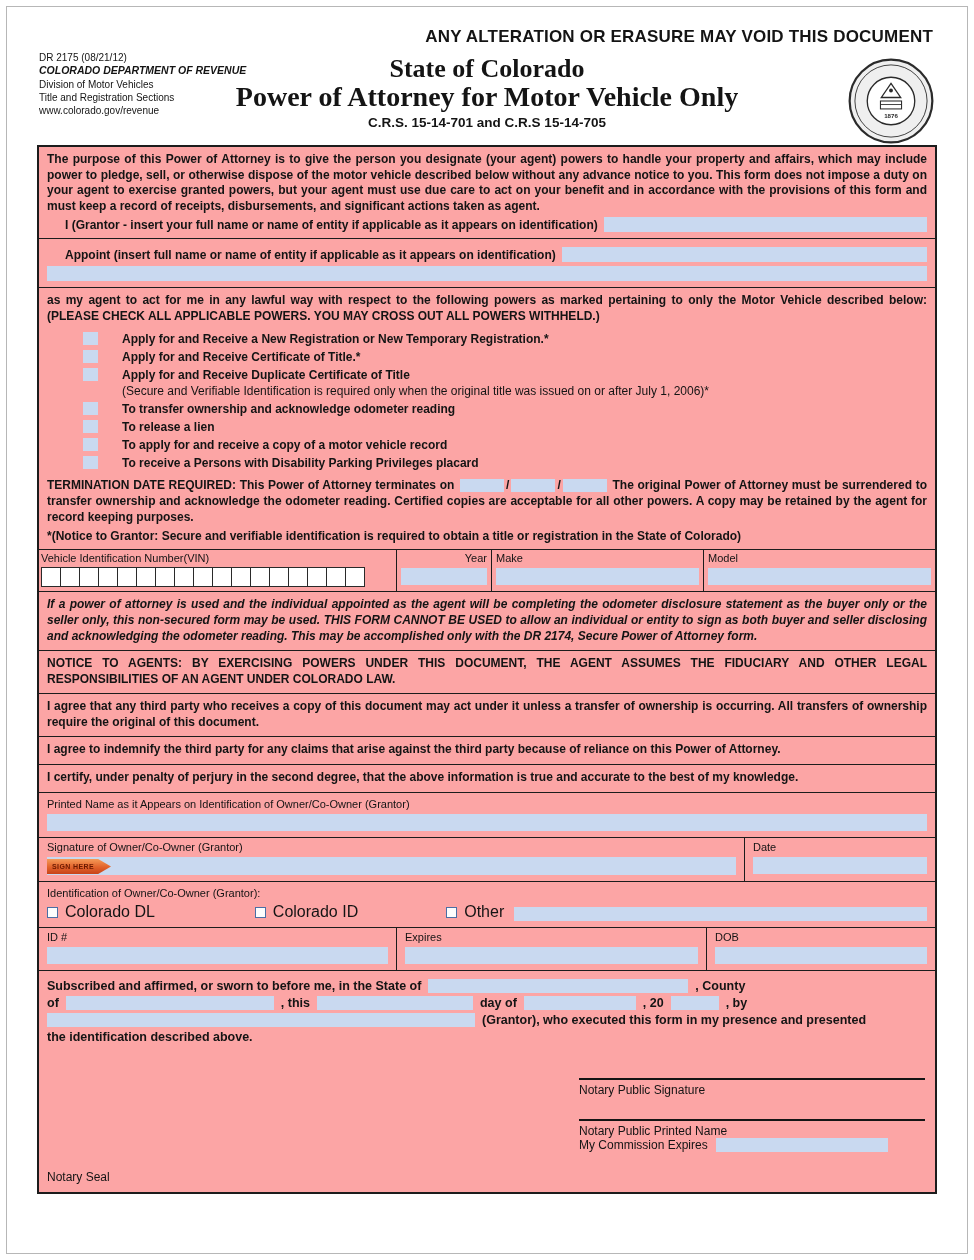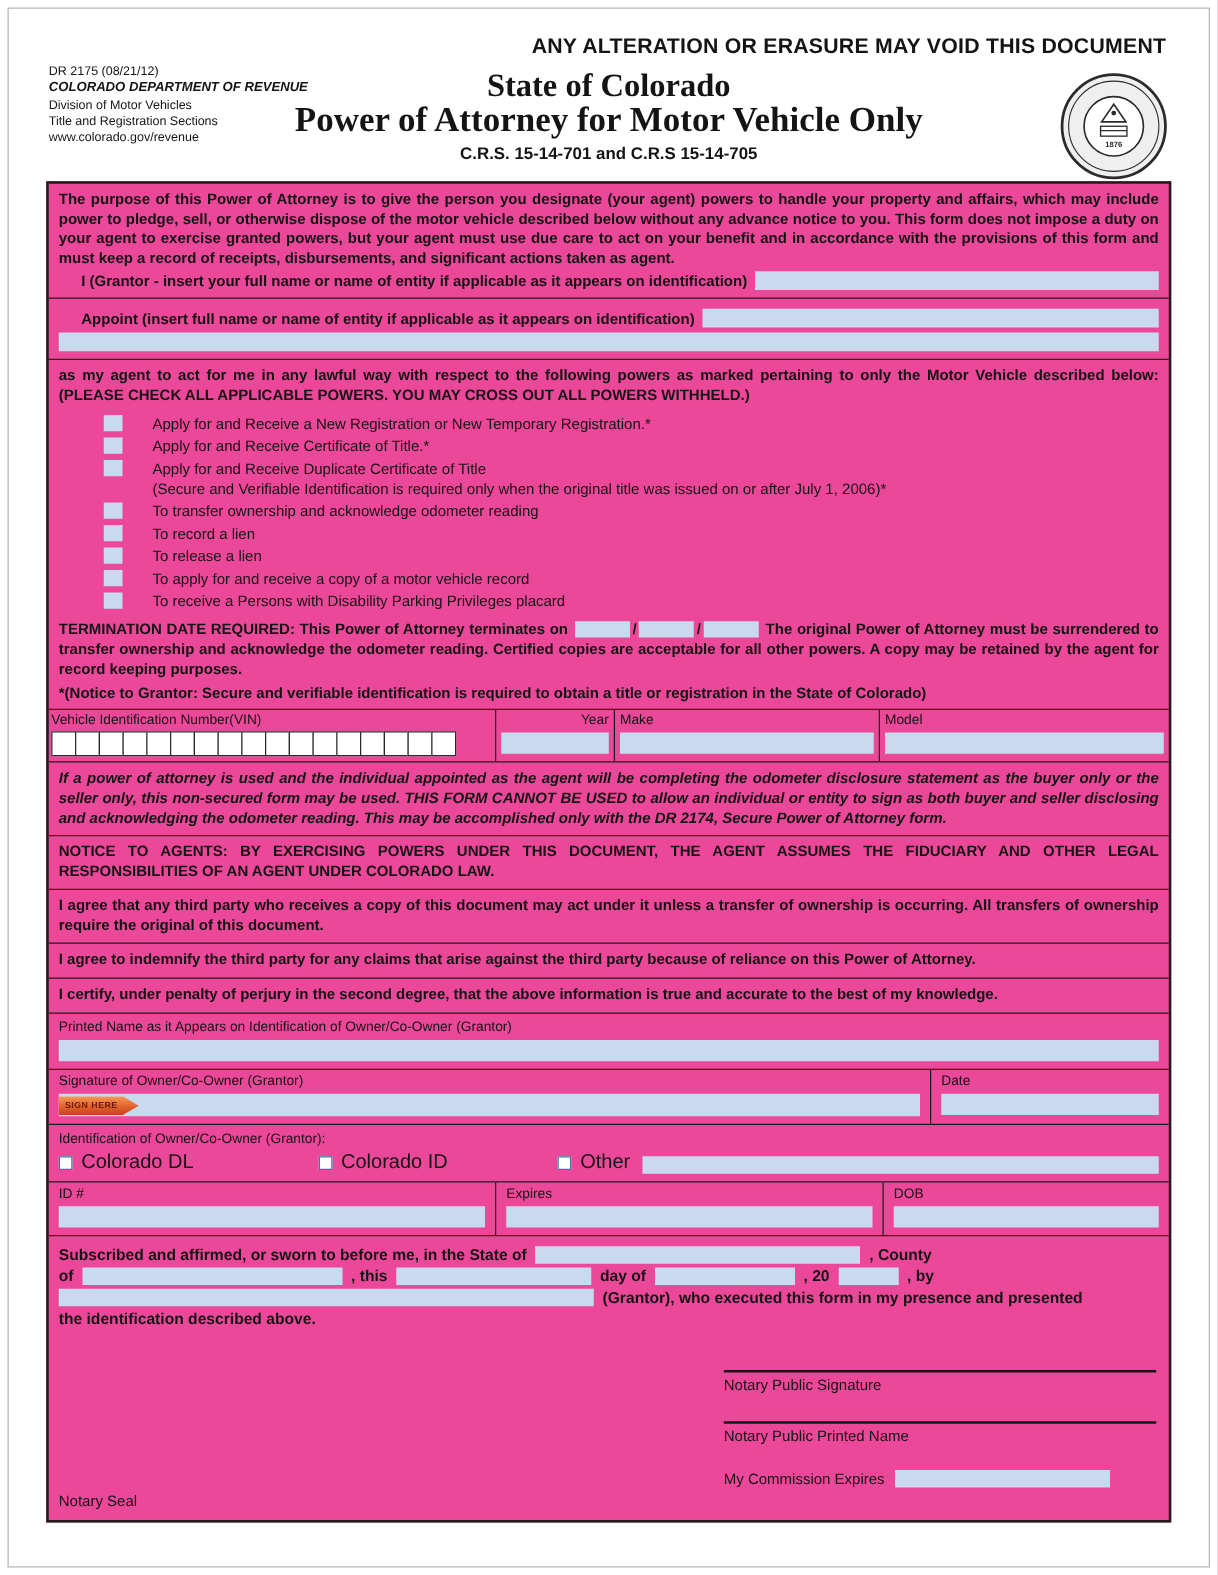--- a/index.html
+++ b/index.html
@@ -17,36 +17,36 @@
   .agency { position:absolute; left:2px; top:26px; font-size:10px; line-height:1.3; }
   .agency .dept { font-weight:bold; font-size:10.5px;font-style:italic; }
   .titles { position:absolute; left:130px; top:30px; width:640px; text-align:center;
             font-family:"Liberation Serif", serif; font-weight:bold; }
   .state-title { font-size:26px; line-height:1.05; }
   .form-title { font-size:28px; line-height:1.05; }
   .statutes { font-size:13.5px; font-family:"Liberation Sans", sans-serif; font-weight:bold; margin-top:3px; }
   .seal { position:absolute; right:2px; top:32px; width:88px; height:88px; z-index:3; }
 
   
-  .form-box { border:2px solid #1c1c1c; background:#ec4899; position:relative; z-index:1; }
+  .form-box { border:2px solid #1c1c1c; background:#fca5a5; position:relative; z-index:1; }
   .form-box > * + * { border-top:1.5px solid #1c1c1c; }
   .section { padding:5px 8px 6px 8px; }
 
   .para { font-size:12px; line-height:1.3; }
   .bold { font-weight:bold; }
   .just { text-align:justify; }
 
   .field { background:#c9d9f0; display:inline-block; height:15px; vertical-align:text-bottom; }
   .grow { flex:1 1 auto; }
   .full { display:block; width:100%; height:15px; margin-top:4px; }
   .inline-row { display:flex; align-items:flex-end; gap:6px; font-size:12px; margin-top:3px; }
   .inline-row .lbl { white-space:nowrap;padding-left:18px; }
 
   
-  .power-row { display:flex; align-items:center; gap:24px; padding:2px 0 2px 36px; font-size:12px; }
+  .power-row { display:flex; align-items:center; gap:24px; padding:2px 0 2px 36px; font-size:12px;font-weight:bold; }
   .checkbox { width:15px; height:13px; background:#c9d9f0; flex:none; }
   .power-note { padding:0 0 2px 75px; font-size:12px; }
 
   .termination { font-size:12px; line-height:1.35; text-align:justify; margin-top:5px; }
   .date-field { display:inline-block; width:44px; height:13px; background:#c9d9f0; vertical-align:text-bottom; margin:0 2px; }
   .notice-line { font-size:12px; font-weight:bold; margin-top:4px; }
 
   
   .vin-table { display:flex; }
   .vin-cell { padding:2px 4px 4px 4px; font-size:11px; }
@@ -91,21 +91,21 @@
   .nrow { display:flex; align-items:flex-end; font-size:12.5px; font-weight:bold; margin-top:3px; }
   .nrow span { white-space:nowrap; }
   .nrow .ntxt { padding:0 4px 0 0; }
   .nrow .ntxt2 { padding:0 4px; }
   .nf { background:#c9d9f0; display:inline-block; height:14px; margin:0 3px; }
   .nf1 { width:260px; } .nf2 { width:208px; } .nf3 { width:156px; }
   .nf4 { width:112px; } .nf5 { width:48px; } .nf6 { width:428px; margin-left:0; }
   .notary-right { width:346px; margin-left:auto; margin-top:12px; margin-right:2px; }
   .nline { border-bottom:2px solid #141414; height:24px; }
   .nlabel { font-size:12px; margin-top:3px; }
-  .commission { display:flex; align-items:flex-end; gap:8px; margin-top:20px; font-size:12px; }
+  .commission { display:flex; align-items:flex-end; gap:8px; font-size:12px; }
   .commission .field { width:172px; height:14px; }
   .notary-seal { position:absolute; left:8px; bottom:8px; font-size:12px; }
 </style>
 </head>
 <body>
 
 <div class="page">
 
   <div class="header">
     <div class="warning">ANY ALTERATION OR ERASURE MAY VOID THIS DOCUMENT</div>
@@ -165,24 +165,20 @@
         <span>Apply for and Receive Certificate of Title.*</span>
       </div>
       <div class="power-row">
         <span class="checkbox"></span>
         <span>Apply for and Receive Duplicate Certificate of Title</span>
       </div>
       <div class="power-note">(Secure and Verifiable Identification is required only when the original title was issued on or after July 1, 2006)*</div>
       <div class="power-row">
         <span class="checkbox"></span>
         <span>To transfer ownership and acknowledge odometer reading</span>
-      </div>
-      <div class="power-row">
-        <span class="checkbox"></span>
-        <span>To record a lien</span>
       </div>
       <div class="power-row">
         <span class="checkbox"></span>
         <span>To release a lien</span>
       </div>
       <div class="power-row">
         <span class="checkbox"></span>
         <span>To apply for and receive a copy of a motor vehicle record</span>
       </div>
       <div class="power-row">

